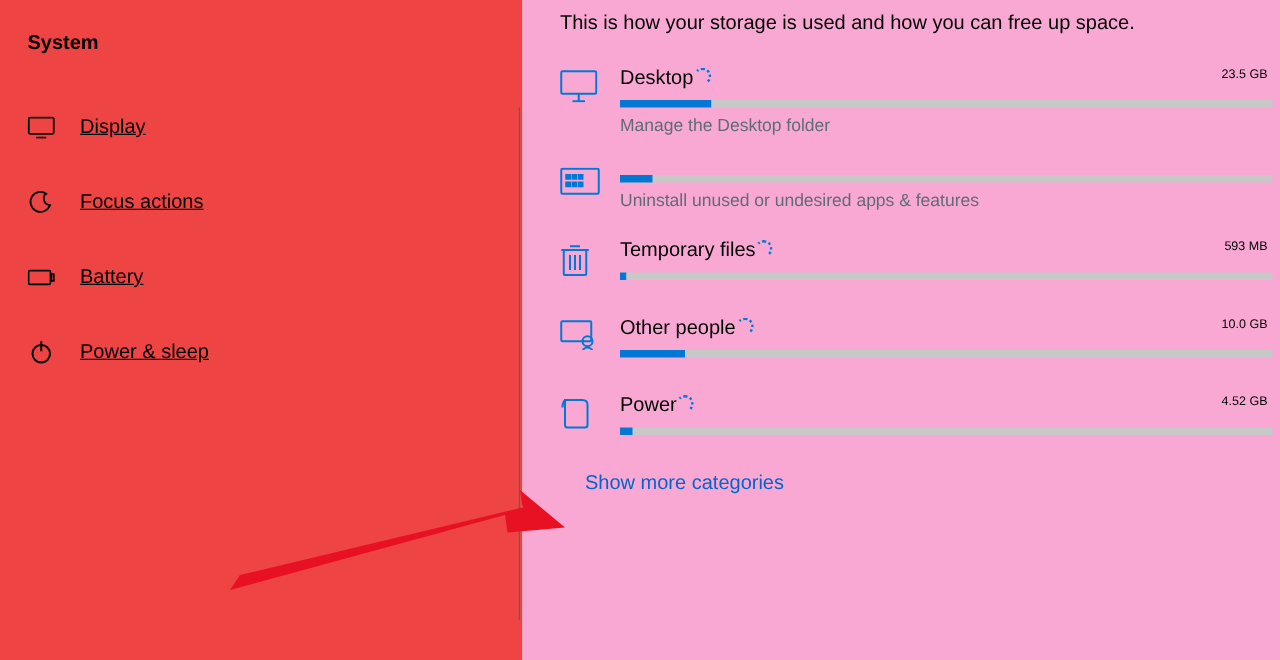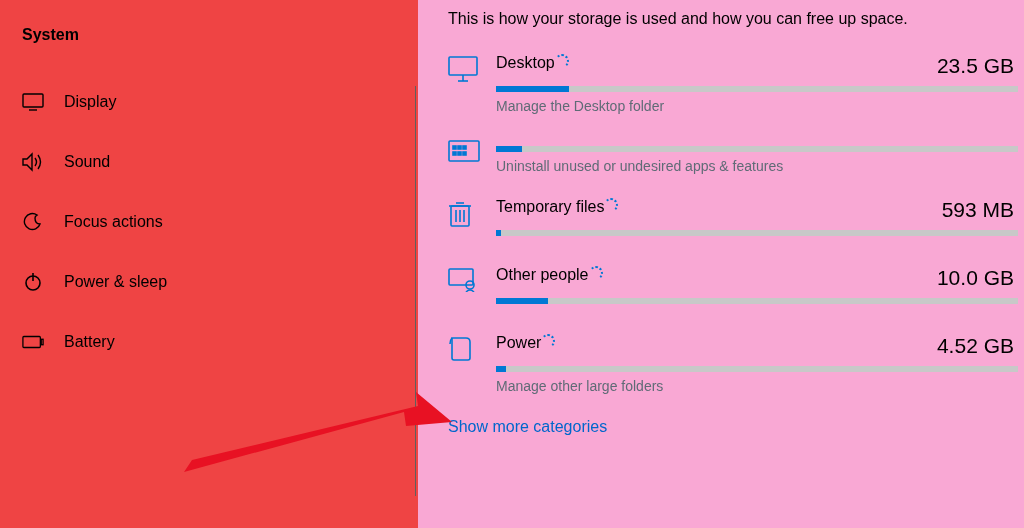--- a/index.html
+++ b/index.html
@@ -33,20 +33,21 @@
     background: #5f5f5f;
   }
   .nav-item {
     display: flex;
     align-items: center;
     height: 60px;
     padding-left: 22px;
     gap: 20px;
     position: relative;
     cursor: pointer;
+    text-decoration: underline;
   }
   .nav-item.selected::before {
     content: "";
     position: absolute;
     left: 0;
     top: 10px;
     bottom: 10px;
     width: 5px;
     background: #0078d4;
   }
@@ -64,42 +65,42 @@
   .cat-row { display: flex; align-items: flex-start; margin-bottom: 24px; }
   .cat-icon {
     width: 48px;
     padding-top: 2px;
     color: #0078d4;
     display:flex; justify-content:flex-start;
   }
   .cat-body { flex: 1; padding-right: 6px; }
   .cat-head { display: flex; align-items: flex-start; gap: 0; }
   .cat-title { font-size: 16px; color:#000; }
-  .cat-size { font-size: 21px; color:#000; margin-left:auto; padding-right: 4px;}
+  .cat-size { font-size: 10px; color:#000; margin-left:auto; padding-right: 4px;}
   .spinner {
     width: 14px; height: 14px;
     border: 2px dotted #0078d4;
     border-left-color: transparent;
     border-bottom-color: transparent;
     border-radius: 50%;
     display:inline-block;
   }
   .bar {
     height: 6px;
     background: #c8c8c8;
     margin: 8px 0 6px 0;
     position: relative;
   }
   .bar-fill {
     position:absolute; left:0; top:0; bottom:0;
     background:#0078d4;
   }
   .cat-sub { font-size: 14px; color: #5f6b76; }
 
-  .show-more { color:#0066cc; font-size:16px; cursor:pointer; margin-top:6px; margin-left:0;}
+  .show-more { color:#0066cc; font-size:16px; cursor:pointer; margin-top:6px; margin-left:20px;}
 
   .annotation-arrow {
     position:absolute;
     left: 184px;
     top: 392px;
     pointer-events:none;
   }
 
   svg { display:block; }
 </style>
@@ -112,59 +113,49 @@
   <div class="nav-item">
     <span class="nav-icon">
       <svg width="22" height="18" viewBox="0 0 22 18" fill="none" stroke="black" stroke-width="1.4">
           <rect x="1" y="1" width="20" height="13" rx="1"></rect>
           <line x1="7" y1="17" x2="15" y2="17"></line>
         </svg>
     </span>
     <span class="nav-label">Display</span>
   </div>
 
-  <div class="nav-item">
-    <span class="nav-icon">
-      <svg width="22" height="20" viewBox="0 0 22 20" fill="none" stroke="black" stroke-width="1.4">
-          <polygon points="1,7 5,7 10,2 10,18 5,13 1,13" fill="none"></polygon>
-          <path d="M13 6 Q16 10 13 14"></path>
-          <path d="M16 3 Q21 10 16 17"></path>
-        </svg>
-    </span>
-    <span class="nav-label">Sound</span>
-  </div>
 
 
   <div class="nav-item">
     <span class="nav-icon">
       <svg width="20" height="20" viewBox="0 0 20 20" fill="none" stroke="black" stroke-width="1.4">
           <path d="M14 3 A8 8 0 1 0 17 12 Q12 12 12 6 Q12 4 14 3 Z"></path>
         </svg>
     </span>
     <span class="nav-label">Focus actions</span>
+  </div>
+
+  <div class="nav-item">
+    <span class="nav-icon">
+      <svg width="24" height="14" viewBox="0 0 24 14" fill="none" stroke="black" stroke-width="1.4">
+          <rect x="1" y="1" width="19" height="12" rx="1"></rect>
+          <rect x="21" y="4" width="2" height="6"></rect>
+        </svg>
+    </span>
+    <span class="nav-label">Battery</span>
   </div>
 
   <div class="nav-item">
     <span class="nav-icon">
       <svg width="20" height="20" viewBox="0 0 20 20" fill="none" stroke="black" stroke-width="1.6">
           <circle cx="10" cy="11" r="7"></circle>
           <line x1="10" y1="1" x2="10" y2="9"></line>
         </svg>
     </span>
     <span class="nav-label">Power &amp; sleep</span>
-  </div>
-
-  <div class="nav-item">
-    <span class="nav-icon">
-      <svg width="24" height="14" viewBox="0 0 24 14" fill="none" stroke="black" stroke-width="1.4">
-          <rect x="1" y="1" width="19" height="12" rx="1"></rect>
-          <rect x="21" y="4" width="2" height="6"></rect>
-        </svg>
-    </span>
-    <span class="nav-label">Battery</span>
   </div>
 
 
   <div class="nav-scroll-line"></div>
 </div>
 
 <div class="main">
   <div class="intro">This is how your storage is used and how you can free up space.</div>
 
   <div class="cat-row">
@@ -260,21 +251,20 @@
     </div>
     <div class="cat-body">
       <div class="cat-head">
         <span class="cat-title">Power</span>
         <span class="spinner"></span>
         <span class="cat-size">4.52 GB</span>
       </div>
       <div class="bar">
           <div class="bar-fill" style="width:2%"></div>
         </div>
-      <div class="cat-sub">Manage other large folders</div>
     </div>
   </div>
 
   <div class="show-more">Show more categories</div>
 </div>
 
 <svg class="annotation-arrow" width="270" height="90" viewBox="0 0 270 90">
   <polygon points="0,80 220,20 222,34 268,30 232,0 234,14 8,68" fill="#e81123"></polygon>
 </svg>
 

